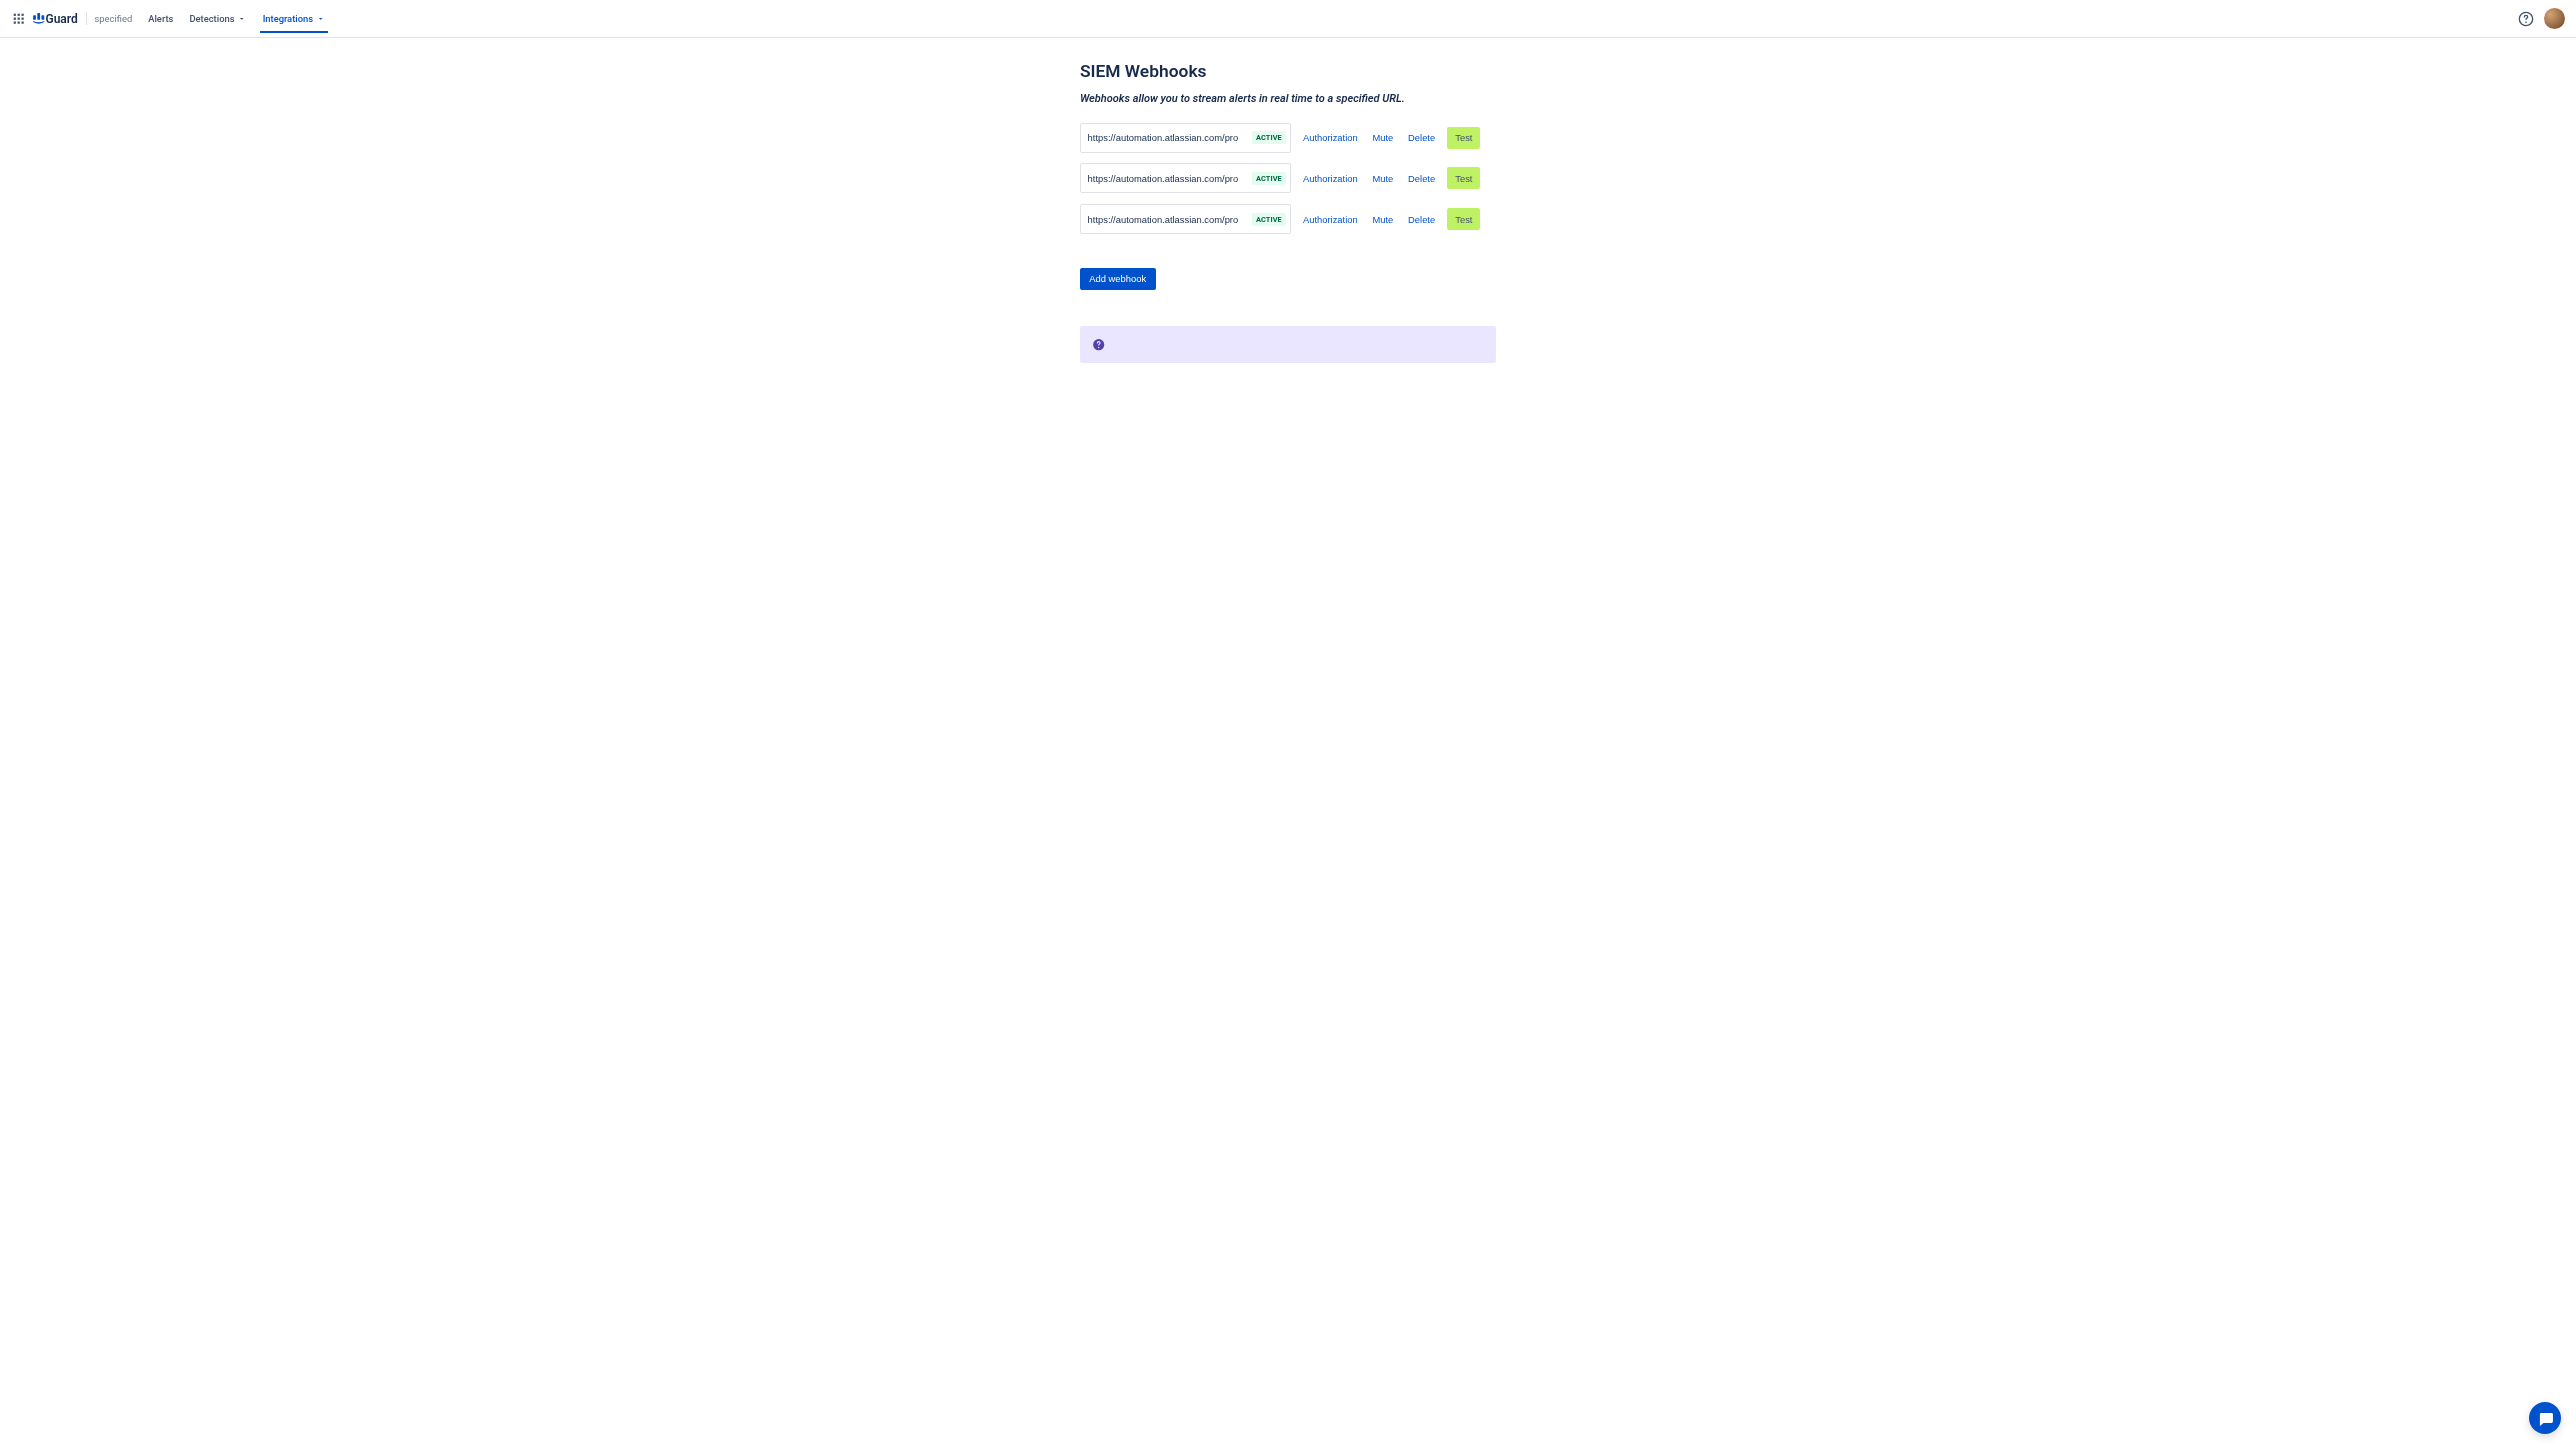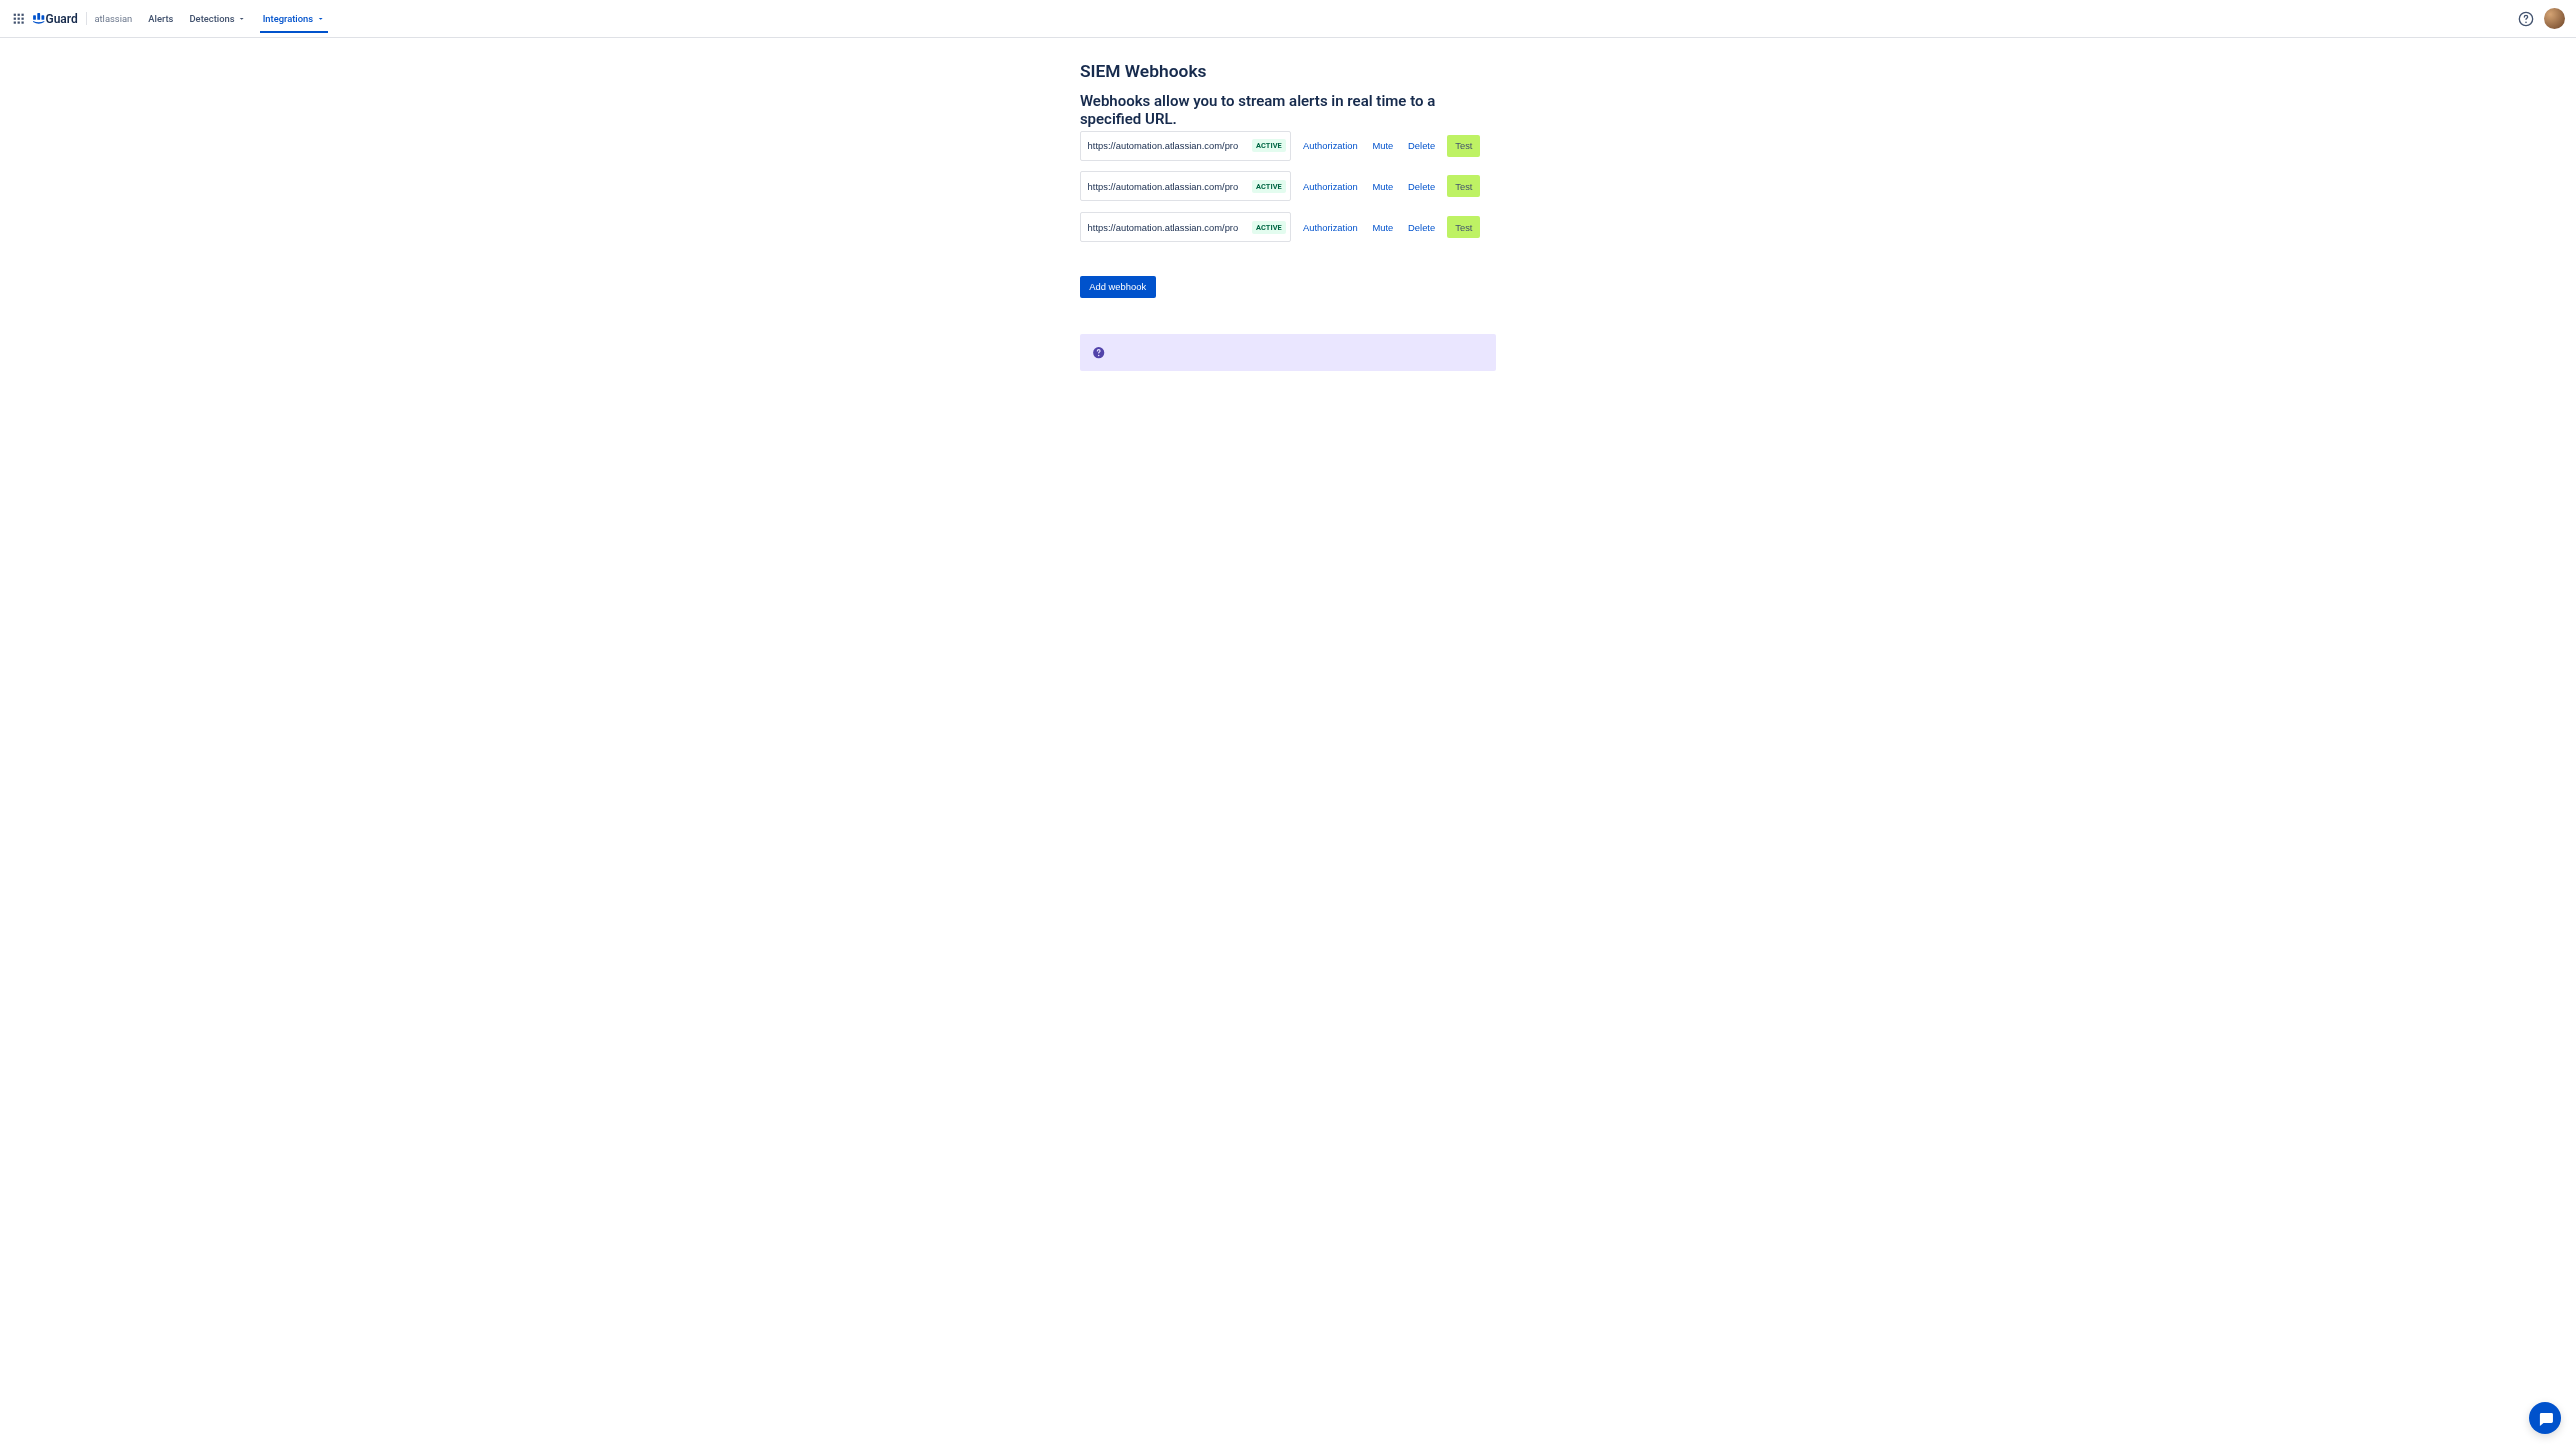--- a/index.html
+++ b/index.html
@@ -111,24 +111,25 @@
       margin: 0 auto;
       padding: 23px 13.4px;
     }
     .page-title {
       font-size: 17.4px;
       font-weight: 600;
       color: #172B4D;
       margin-bottom: 10.7px;
     }
     .page-desc {
-      font-size: 15px;
+      font-size: 11px;
       font-weight: 600;
       color: #172B4D;
-      margin-bottom: 3px;
+      margin-bottom: 18px;
+      font-style: italic;
     }
     .webhook-row {
       display: flex;
       align-items: center;
       gap: 9.4px;
       margin-bottom: 10.7px;
     }
     .url-box {
       display: flex;
       align-items: center;
@@ -264,21 +265,21 @@
       <svg viewBox="0 0 24 24" width="13.4" height="13.4" fill="currentColor">
         <rect x="2" y="6" width="5" height="8" rx="1"></rect>
           <rect x="9.5" y="2" width="5" height="12" rx="1"></rect>
           <rect x="17" y="6" width="5" height="8" rx="1"></rect>
         <path d="M2 18 Q12 24 22 18 L22 16 Q12 21 2 16 Z"></path>
       </svg>
     </span>
     <span class="logo-text">Guard</span>
   </div>
   <div class="divider"></div>
-  <span class="workspace-name">atlassian</span>
+  <span class="workspace-name">specified</span>
 
   <nav class="nav">
     <div class="nav-item">
       <span>Alerts</span>
     </div>
     <div class="nav-item">
       <span>Detections</span>
       <svg class="chevron-down" viewBox="0 0 24 24" fill="currentColor">
           <path d="M7 10l5 5 5-5z"></path>
         </svg>

